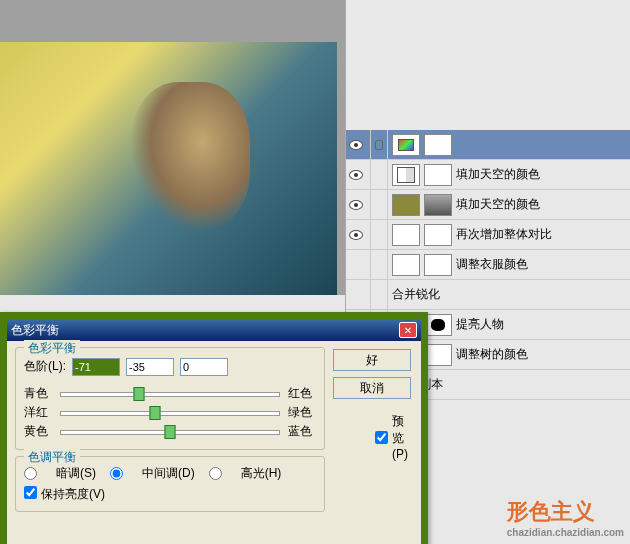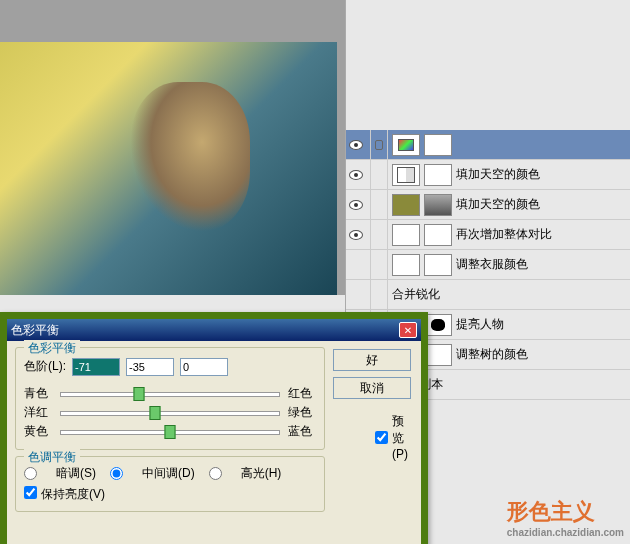--- a/index.html
+++ b/index.html
@@ -14,21 +14,21 @@
 .titlebar-text { color: white; font-size: 12px; flex: 1; }
 .close-btn { width: 18px; height: 16px; background: #e04343; color: white; font-size: 10px; text-align: center; line-height: 16px; border: 1px solid #fff; border-radius: 2px; cursor: pointer; }
 
 .dialog-body { padding: 6px 8px; font-size: 12px; }
 .fieldset { border: 1px solid #c0c0a0; border-radius: 3px; padding: 4px 8px 8px; margin-bottom: 6px; position: relative; }
 .fieldset-title { position: absolute; top: -8px; left: 8px; background: #ece9d8; padding: 0 4px; color: #0a6a9a; font-size: 12px; }
 
 .levels-row { display: flex; align-items: flex-start; gap: 6px; margin: 6px 0 8px; }
 .levels-label { font-size: 12px; }
 .level-input { width: 48px; height: 18px; border: 1px solid #7f9db9; font-size: 11px; padding: 0 2px; }
-.level-input.selected { background: #0f766e; color: white; }
+.level-input.selected { background: #4d7c0f; color: white; }
 
 .slider-row { display: flex; align-items: center; gap: 8px; margin: 1px 0; font-size: 12px; }
 .slider-label-l { width: 28px; font-family: Liberation Serif, serif; }
 .slider-label-r { width: 28px; text-align: left; }
 .slider-track { flex: 1; height: 18px; position: relative; }
 .slider-track::before { content: ''; position: absolute; top: 8px; left: 0; right: 0; height: 3px; background: #fff; border: 1px solid #999; }
 .slider-thumb { position: absolute; top: 3px; width: 11px; height: 14px; background: #6bc96b; border: 1px solid #2a7a2a; transform: translateX(-50%); }
 
 .tone-row { display: flex; gap: 14px; align-items: center; margin: 4px 0; }
 .radio-group { display: flex; align-items: center; gap: 19px; font-size: 12px; }

